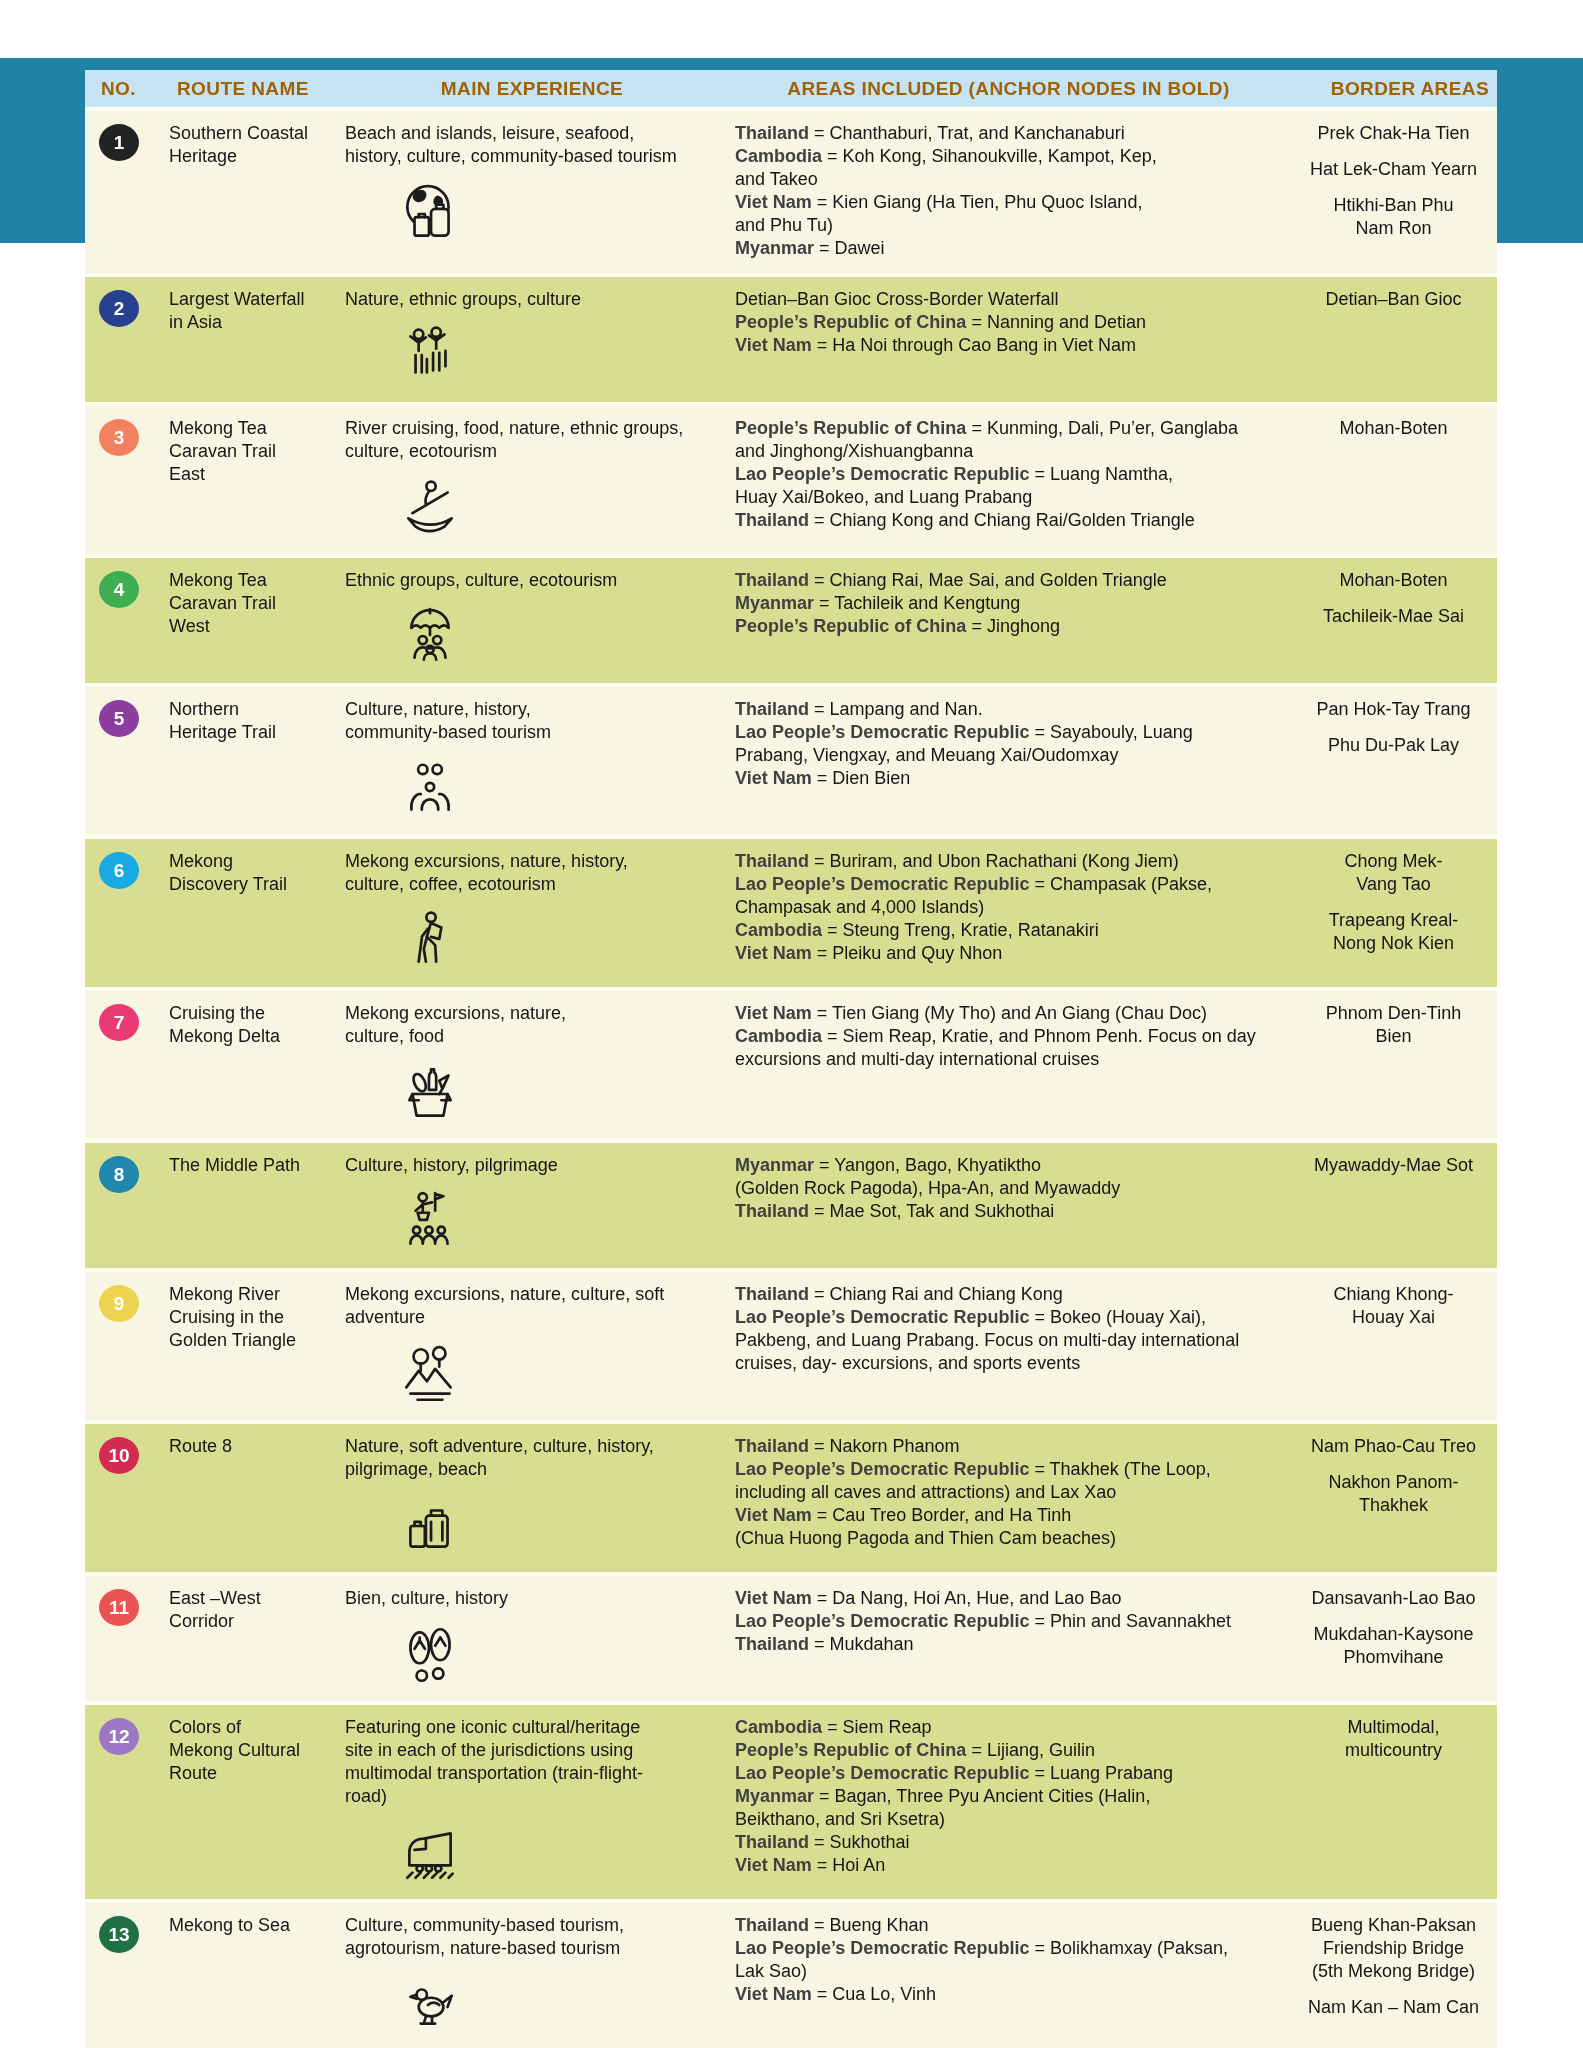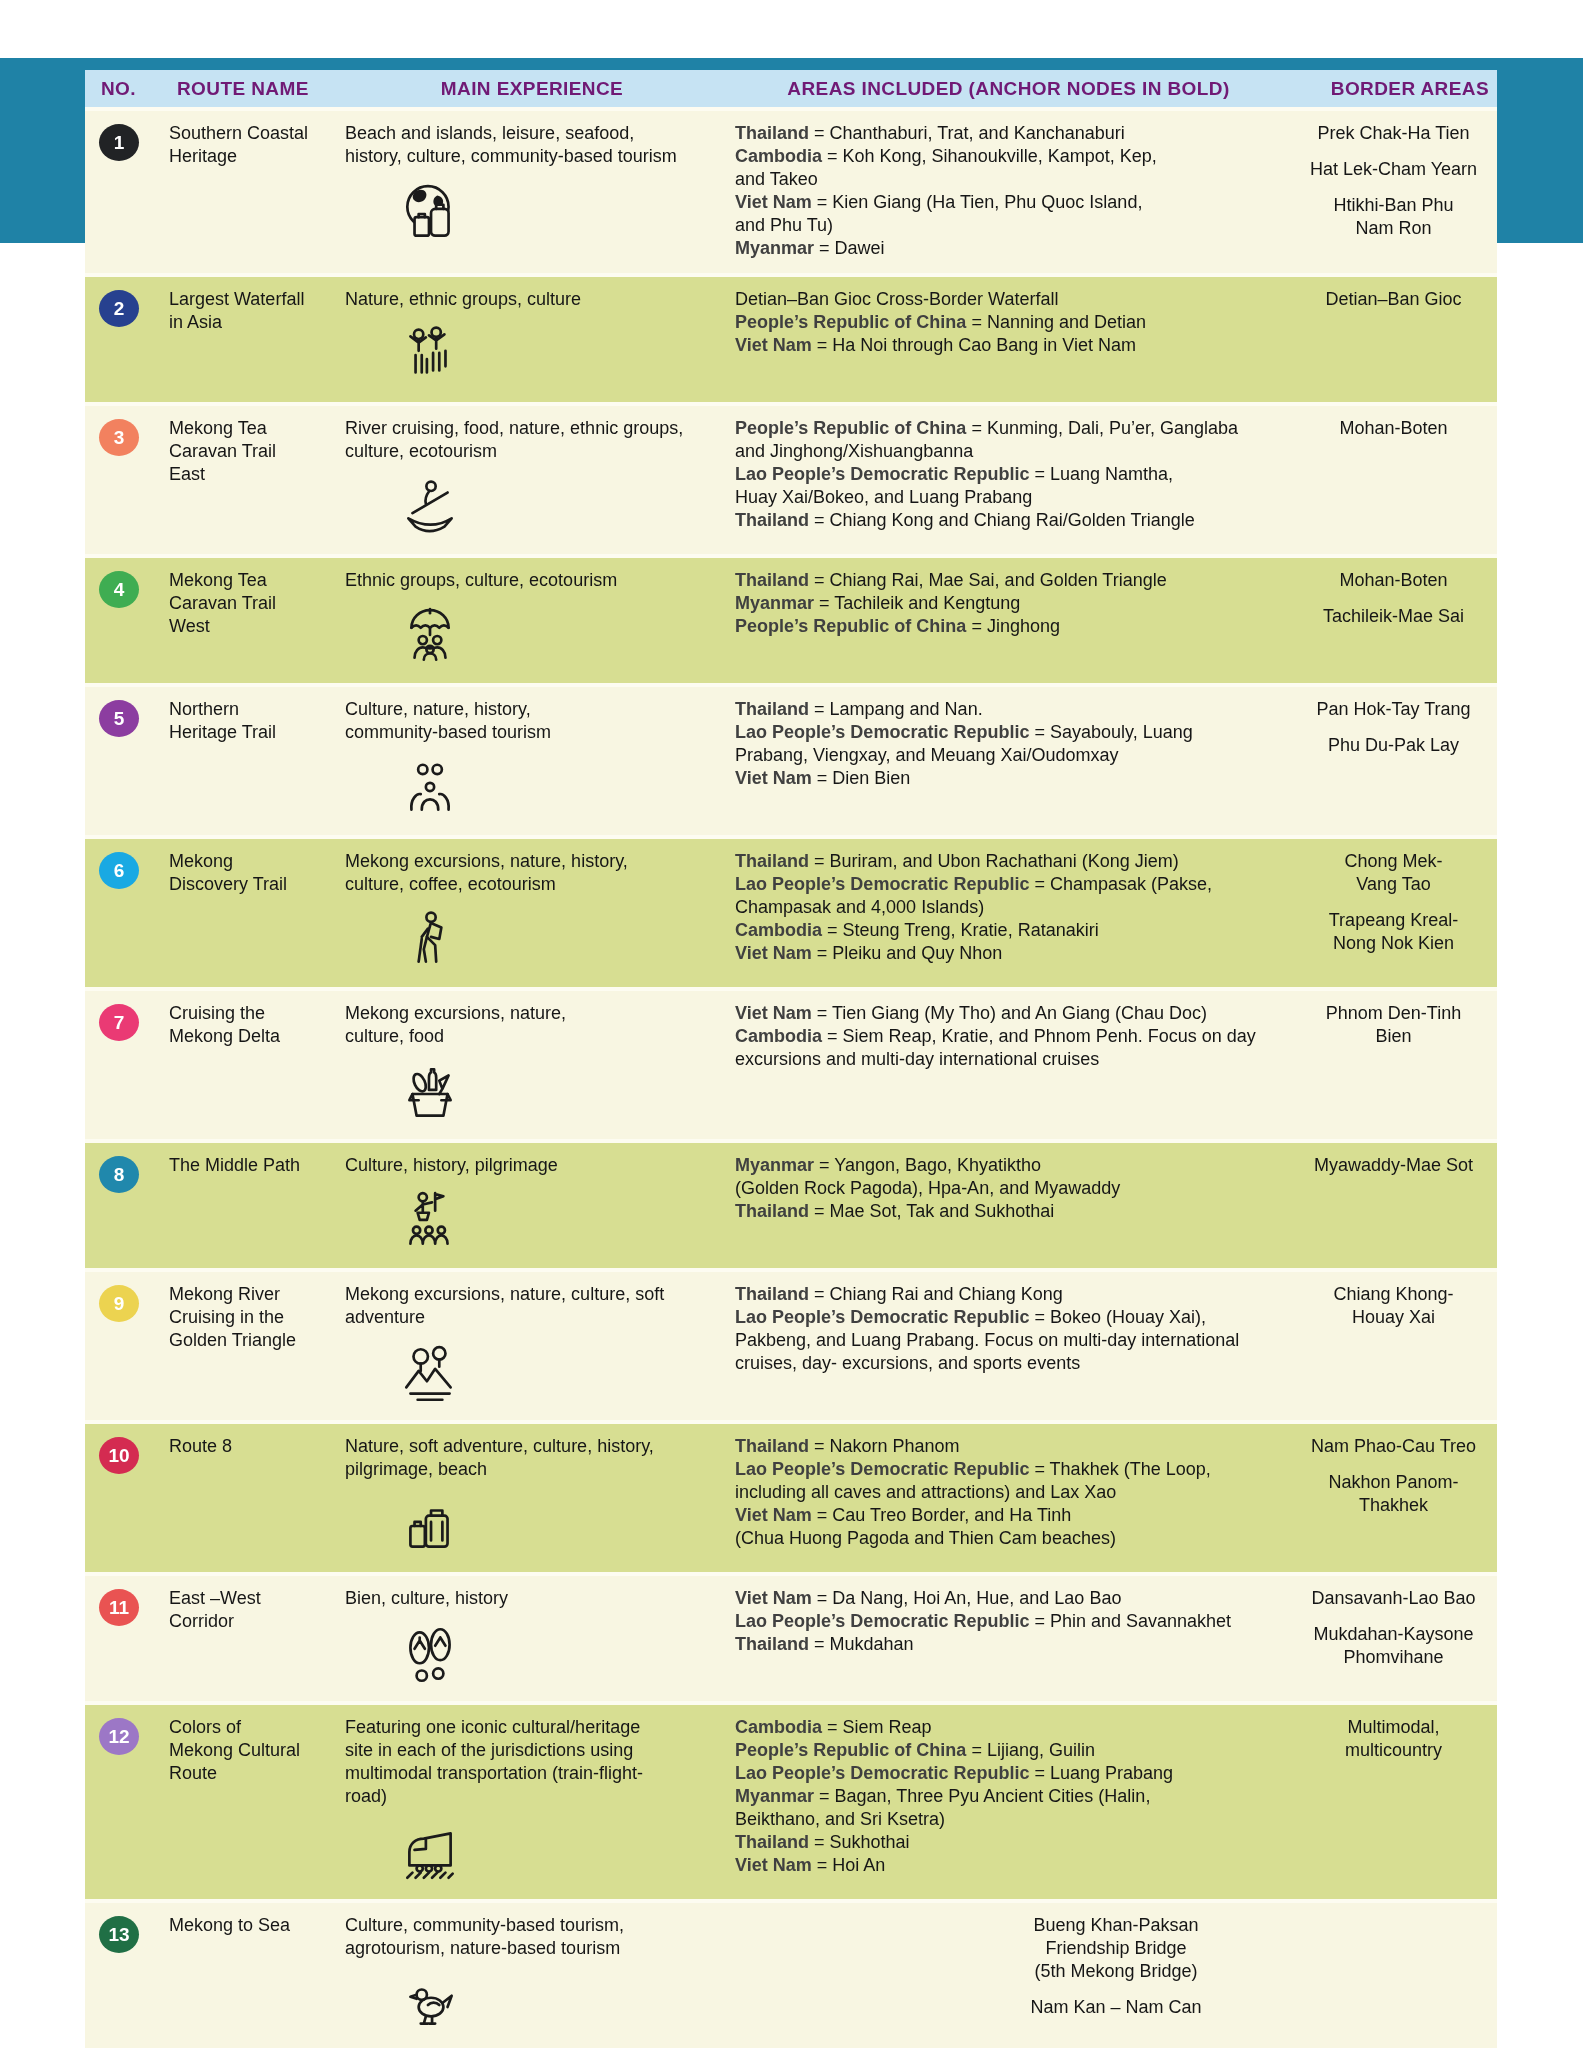--- a/index.html
+++ b/index.html
@@ -35,21 +35,21 @@
   .area-line{white-space:nowrap;}
   .area-line b{color:#404040;}
   .border-entry + .border-entry{margin-top:13px;}
 </style>
 </head>
 <body>
 
 <div class="band" style="background: rgb(31, 130, 166);"></div>
 
 <div class="card" style="background: rgb(253, 252, 241);">
-  <div class="thead" style="background: rgb(198, 227, 243); color: #701a75;">
+  <div class="thead" style="background: rgb(198, 227, 243); color: #a16207;">
     <div class="c-no">NO.</div>
     <div class="c-route">ROUTE NAME</div>
     <div class="c-exp">MAIN EXPERIENCE</div>
     <div class="c-areas">AREAS INCLUDED (ANCHOR NODES IN BOLD)</div>
     <div class="c-border">BORDER AREAS</div>
   </div>
   <div id="rows">
   <div class="row" style="background: rgb(248, 246, 226);">
     <div class="c-no">
       <div class="badge" style="background: rgb(33, 35, 37);">
@@ -445,19 +445,25 @@
             <svg viewBox="0 0 64 64" fill="none" stroke="#1b1b1b" stroke-width="2.6" stroke-linecap="round" stroke-linejoin="round">
               <circle cx="24" cy="22" r="5"></circle>
               <path d="M19 22l-6 2 6 2"></path>
               <ellipse cx="33" cy="34" rx="12" ry="9"></ellipse>
               <path d="M44 30l9-7-4 11"></path>
               <path d="M30 32c3-3 8-3 11 0"></path>
               <path d="M28 43l-2 7M34 43v7M23 50h7M31 50h6"></path>
             </svg>
           </div>
     </div>
+    <div class="c-areas">
+          <div class="area-line"><b>Thailand</b> = Bueng Khan</div>
+          <div class="area-line"><b>Lao People’s Democratic Republic</b> = Bolikhamxay (Paksan,</div>
+          <div class="area-line">Lak Sao)</div>
+          <div class="area-line"><b>Viet Nam</b> = Cua Lo, Vinh</div>
+        </div>
     <div class="c-border"><div class="border-entry">Bueng Khan-Paksan
 Friendship Bridge
 (5th Mekong Bridge)</div><div class="border-entry">Nam Kan – Nam Can</div></div>
   </div>
 
 </div>
 </div>
 
 </body></html>

